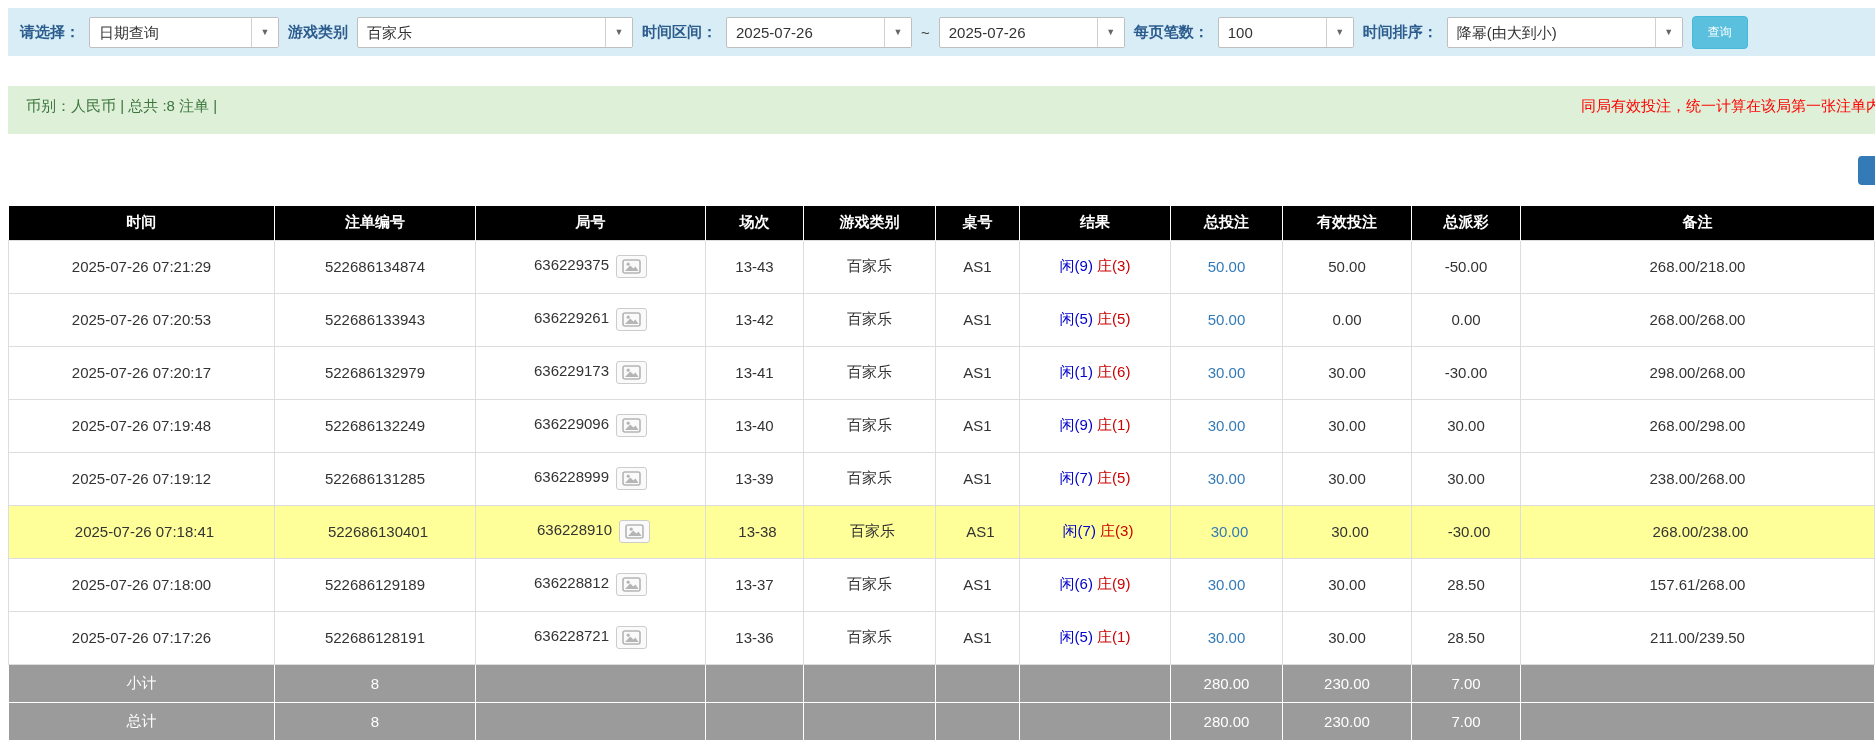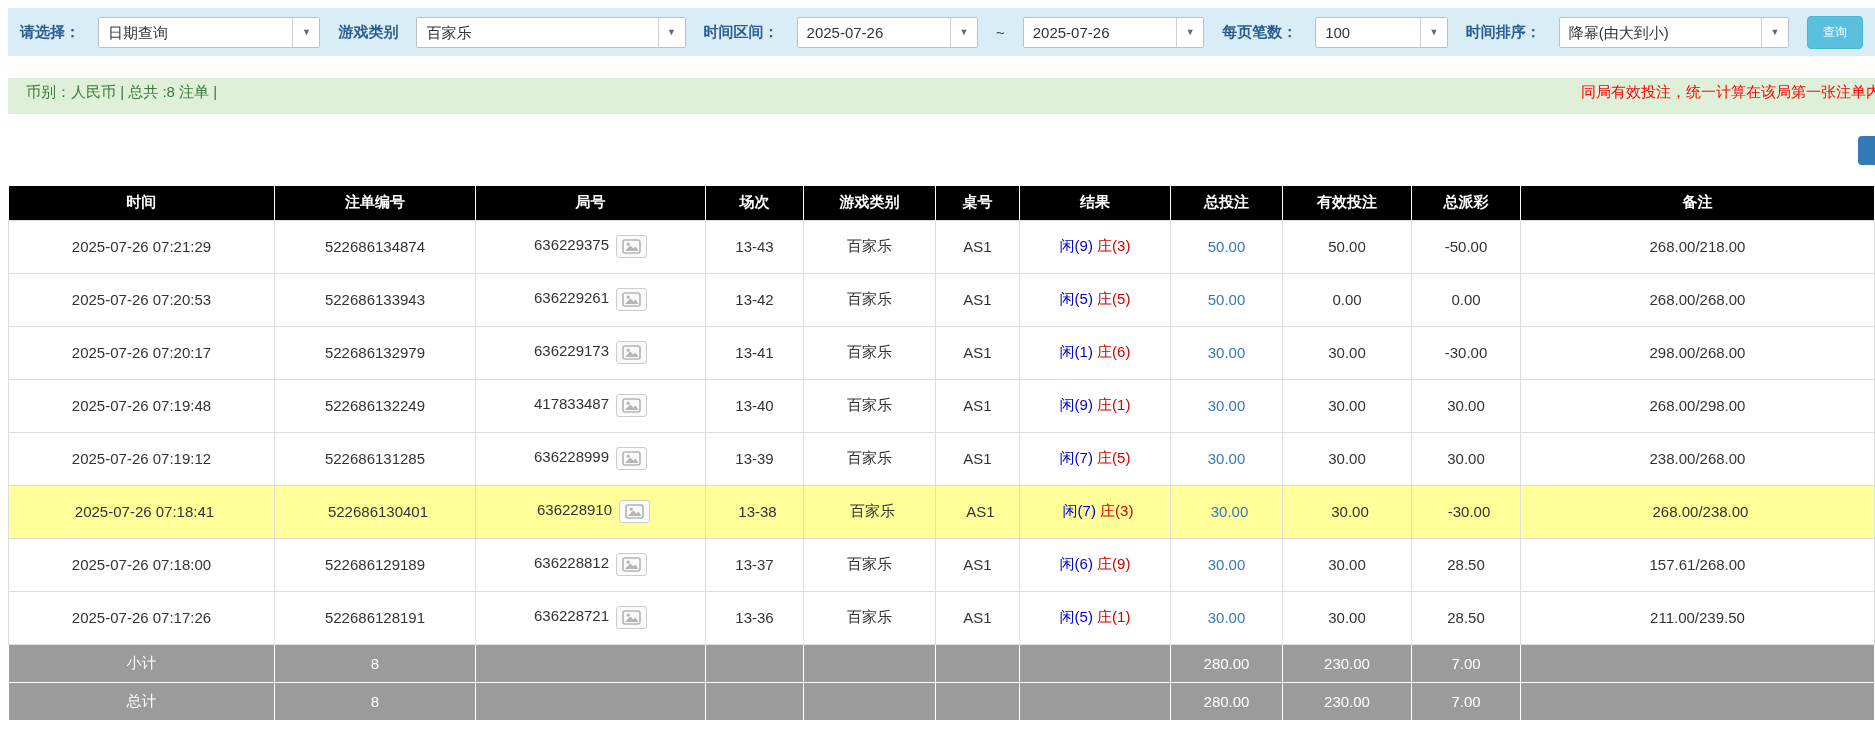--- a/index.html
+++ b/index.html
@@ -17,34 +17,34 @@
     --highlight_row:#ffff99;
     --summary_text:#3c763d;
   }
   *{box-sizing:border-box;margin:0;padding:0;}
   html,body{width:1875px;height:740px;overflow:hidden;background:#ffffff;
     font-family:"Liberation Sans","DejaVu Sans",sans-serif;font-size:15px;color:#333;}
   .page{padding:8px 0 0 8px;}
 
   
   .toolbar{background:var(--toolbar_bg);height:48px;display:flex;align-items:center;
-    padding:0 12px;gap:18px;white-space:nowrap;}
+    padding:0 12px;gap:9px;white-space:nowrap;}
   .toolbar .lbl{color:var(--label_blue);font-weight:bold;font-size:15px;}
   .combo{display:inline-flex;align-items:stretch;background:#fff;border:1px solid #bfbfbf;
     height:31px;border-radius:2px;cursor:pointer;}
   .combo .combo-text{padding:0 9px;line-height:29px;font-size:15px;color:#333;overflow:hidden;}
   .combo .combo-caret{width:27px;border-left:1px solid #d0d0d0;display:flex;align-items:center;
     justify-content:center;color:#666;font-size:9px;background:#fff;}
   .tilde{color:#333;font-size:15px;}
   .search-btn{background:var(--accent_button);border:1px solid var(--accent_button_border);
     color:#fff;height:33px;padding:0 15px;border-radius:4px;font-size:12px;cursor:pointer;
     font-family:inherit;}
 
   
-  .summary-bar{background:var(--summary_bg);height:36px;margin-top:22px;display:flex;
+  .summary-bar{background:var(--summary_bg);height:48px;margin-top:30px;display:flex;
     align-items:center;justify-content:space-between;padding:0 0 7px 18px;overflow:hidden;}
   .summary-left{color:var(--summary_text);font-size:15px;}
   .summary-right{color:var(--negative_red);font-size:15px;margin-right:-6px;white-space:nowrap;}
 
   
   .gap-zone{height:72px;position:relative;}
   .partial-btn{position:absolute;right:0;top:22px;width:17px;height:29px;
     background:var(--link_blue);border-radius:4px 0 0 4px;cursor:pointer;}
 
   
@@ -64,21 +64,21 @@
   tr.footer-row td{background:var(--footer_bg);color:#fff;height:38px;border:1px solid #fff;
     font-size:15px;}
 </style>
 </head>
 <body>
 
 <div class="page">
 
   <div class="toolbar">
     <span class="lbl">请选择：</span>
-    <span class="combo" style="width:228px">
+    <span class="combo" style="width:190px">
       <span class="combo-text" style="flex:1">日期查询</span>
       <span class="combo-caret">▼</span>
     </span>
 
     <span class="lbl">游戏类别</span>
     <span class="combo" style="width:276px">
       <span class="combo-text" style="flex:1">百家乐</span>
       <span class="combo-caret">▼</span>
     </span>
 
@@ -200,21 +200,21 @@
           <td>AS1</td>
           <td><span class="player">闲(1)</span> <span class="banker">庄(6)</span></td>
           <td><span class="bet-link">30.00</span></td>
           <td>30.00</td>
           <td class="neg">-30.00</td>
           <td>298.00/268.00</td>
         </tr>
         <tr>
           <td>2025-07-26 07:19:48</td>
           <td>522686132249</td>
-          <td><span>417833487</span><span class="replay-btn">
+          <td><span>636229096</span><span class="replay-btn">
               <svg width="19" height="15" viewBox="0 0 19 15">
                 <rect x="1" y="1" width="17" height="13" rx="2" fill="none" stroke="#b5b5b5" stroke-width="1.6"></rect>
                 <circle cx="6.2" cy="5.2" r="1.6" fill="#b5b5b5"></circle>
                 <path d="M3 12 L8.2 6.4 L11.4 9.6 L13.4 7.4 L16.6 12 Z" fill="#b5b5b5"></path>
               </svg>
             </span></td>
           <td>13-40</td>
           <td>百家乐</td>
           <td>AS1</td>
           <td><span class="player">闲(9)</span> <span class="banker">庄(1)</span></td>

